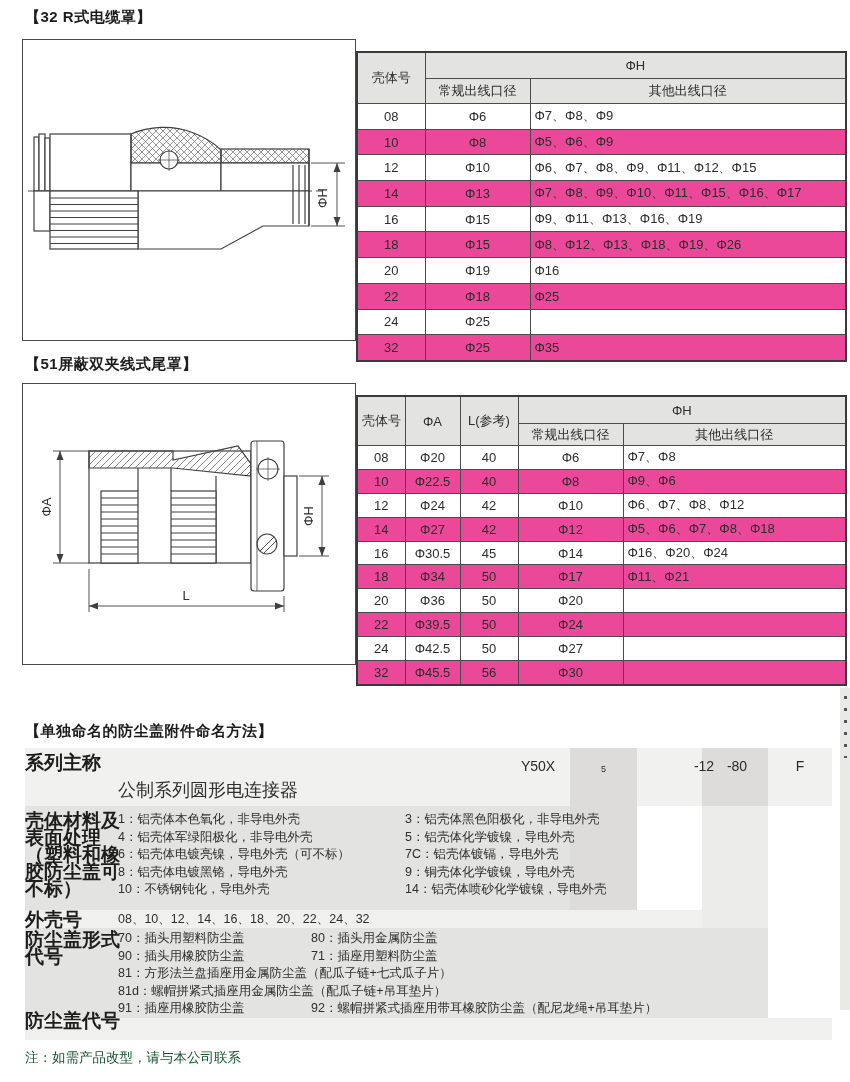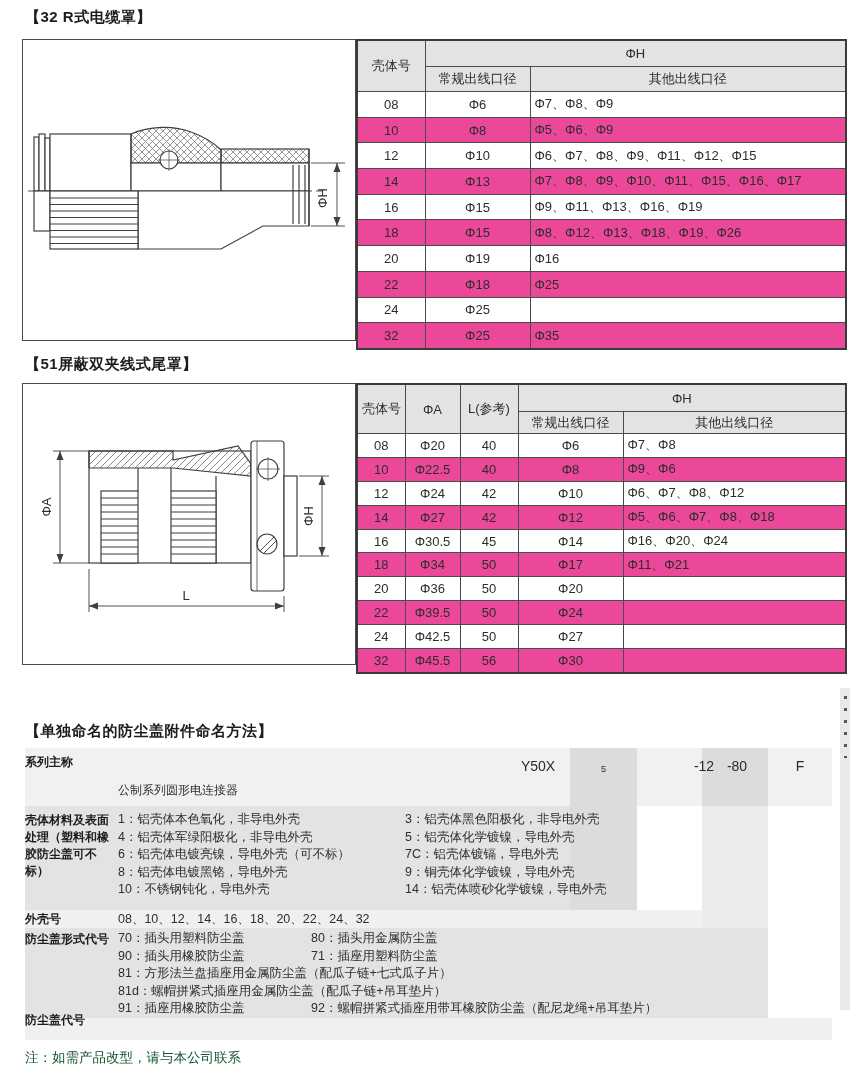--- a/index.html
+++ b/index.html
@@ -7,38 +7,38 @@
     width:850px;height:1082px;position:relative;background:#ffffff;
     font-family:"Liberation Sans","DejaVu Sans",sans-serif;color:#2e2e2e;
     overflow:hidden;
   }
   .abs{position:absolute;}
   .sec-title{font-size:15px;font-weight:bold;color:#1c1c1c;letter-spacing:0.5px;}
   
   .draw-box{border:1.5px solid #4a4a4a;background:#fff;box-sizing:border-box;}
   
   table.spec{border-collapse:collapse;table-layout:fixed;background:#fff;
-    border:2px solid #3a3a3a;font-size:13px;color:#2d2d2d;}
+    border:2px solid #3a3a3a;font-size:13px;color:#2d2d2d;margin-top:12px;}
   table.spec th,table.spec td{border:1px solid #4b4b4b;text-align:center;
     padding:0 4px;overflow:hidden;white-space:nowrap;font-weight:normal;}
   table.spec th{background:#e3e3e1;}
   table.spec td.lft{text-align:left;}
   table.spec tr.alt td{background:#ec4899;}
   #t1 td{height:24.7px;}
   #t1 tr.h1 th{height:25px;}
   #t1 tr.h2 th{height:24px;}
   #t2 td{height:22.9px;}
   #t2 tr.h1 th{height:26px;}
   #t2 tr.h2 th{height:21px;}
   
   .nm{position:absolute;left:25px;top:748px;width:807px;height:292px;font-size:12.5px;}
   .nm .band{position:absolute;z-index:1;}
   .nm .colband{position:absolute;z-index:2;}
   .nm .txt{position:absolute;z-index:3;line-height:17.5px;}
-  .nm .lbl{font-weight:bold;color:#1d1d1d;font-size:12px;line-height:17px;}
+  .nm .lbl{font-weight:bold;color:#1d1d1d;font-size:19px;line-height:17px;}
   .nm .code{font-size:14px;color:#2a2a2a;text-align:center;}
   .nm .list div{white-space:nowrap;}
   .cover-line .l{display:inline-block;min-width:193px;}
   .note-line{font-size:13.5px;color:#14532d;}
   .page-edge{position:absolute;background:#e9e9e7;border-left:2px solid #ffffff;}
   .page-edge .marks{position:absolute;left:4px;top:8px;width:3px;height:62px;
     background:repeating-linear-gradient(#555 0 3px,transparent 3px 12px);}
   svg text{font-family:"Liberation Sans","DejaVu Sans",sans-serif;}
 </style>
 </head>
@@ -353,21 +353,21 @@
   <div class="colband" style="left:677px;top:0;width:66px;height:58px;background:#dddcda;"></div>
   <div class="colband" style="left:677px;top:58px;width:66px;height:122px;background:#ececea;"></div>
 
   <div class="txt code" style="left:468px;top:10px;width:90px;">Y50X</div>
   <div class="txt code" style="left:545px;top:13px;width:67px;font-size:9px;">5</div>
   <div class="txt code" style="left:612px;top:10px;width:64px;margin-left:35px;">-12</div>
   <div class="txt code" style="left:677px;top:10px;width:70px;">-80</div>
   <div class="txt code" style="left:743px;top:10px;width:64px;">F</div>
 
   <div class="txt lbl" style="left:0;top:6px;">系列主称</div>
-  <div class="txt" style="left:93px;top:34px;font-size:12px;">公制系列圆形电连接器</div>
+  <div class="txt" style="left:93px;top:34px;font-size:18px;">公制系列圆形电连接器</div>
 
   <div class="txt lbl" style="left:0;top:64px;width:95px;">壳体材料及表面处理（塑料和橡胶防尘盖可不标）</div>
   <div class="txt list" style="left:93px;top:63px;">
     <div>1：铝壳体本色氧化，非导电外壳</div>
     <div>4：铝壳体军绿阳极化，非导电外壳</div>
     <div>6：铝壳体电镀亮镍，导电外壳（可不标）</div>
     <div>8：铝壳体电镀黑铬，导电外壳</div>
     <div>10：不锈钢钝化，导电外壳</div>
   </div>
   <div class="txt list" style="left:380px;top:63px;">

